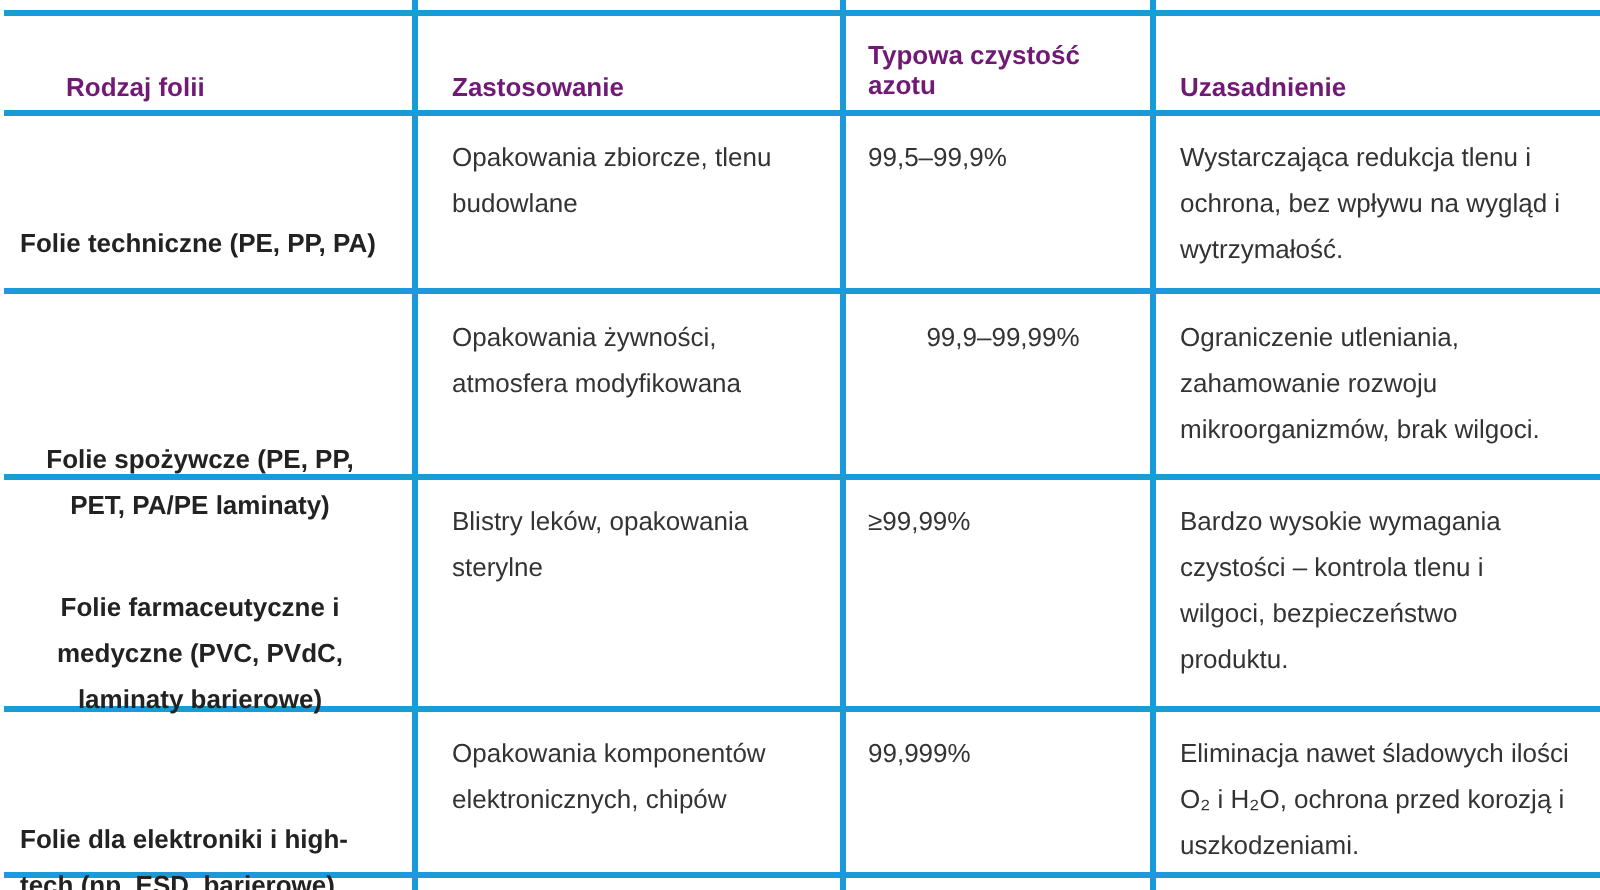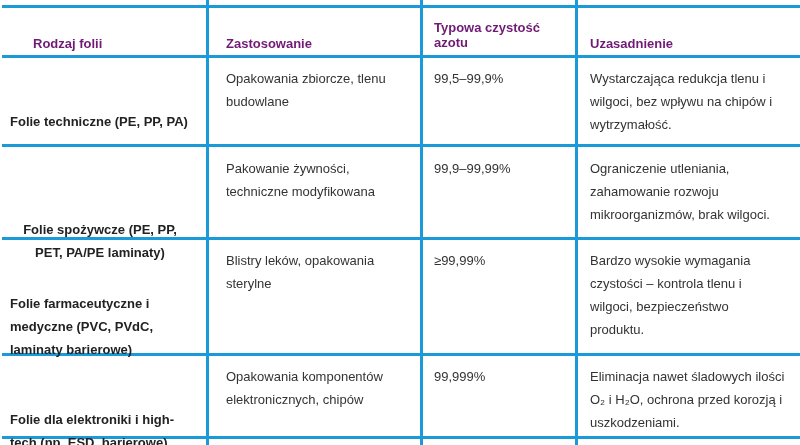--- a/index.html
+++ b/index.html
@@ -68,32 +68,32 @@
     <div class="hdr" style="left:10px; top:36px; width:190px;margin-left:23px;">Rodzaj folii</div>
     <div class="hdr" style="left:226px; top:36px; width:185px;">Zastosowanie</div>
     <div class="hdr" style="left:434px; top:20px; width:125px;">Typowa czystość azotu</div>
     <div class="hdr" style="left:590px; top:36px; width:200px;">Uzasadnienie</div>
   </div>
 
   <div>
     <div class="cell bold" style="left:10px; top:67px; width:180px;">Folie techniczne (PE, PP, PA)</div>
     <div class="cell" style="left:226px; top:67px; width:185px;">Opakowania zbiorcze, tlenu budowlane</div>
     <div class="cell" style="left:434px; top:67px; width:135px;">99,5–99,9%</div>
-    <div class="cell" style="left:590px; top:67px; width:200px;">Wystarczająca redukcja tlenu i wilgoci, bez wpływu na chipów i wytrzymałość.</div>
+    <div class="cell" style="left:590px; top:67px; width:200px;">Wystarczająca redukcja tlenu i ochrona, bez wpływu na wygląd i wytrzymałość.</div>
   </div>
 
   <div>
     <div class="cell bold" style="left:10px; top:175px; width:180px;text-align:center;">Folie spożywcze (PE, PP, PET, PA/PE laminaty)</div>
-    <div class="cell" style="left:226px; top:157px; width:185px;">Pakowanie żywności, techniczne modyfikowana</div>
-    <div class="cell" style="left:434px; top:157px; width:135px;">99,9–99,99%</div>
+    <div class="cell" style="left:226px; top:157px; width:185px;">Opakowania żywności, atmosfera modyfikowana</div>
+    <div class="cell" style="left:434px; top:157px; width:135px;text-align:center;">99,9–99,99%</div>
     <div class="cell" style="left:590px; top:157px; width:195px;">Ograniczenie utleniania, zahamowanie rozwoju mikroorganizmów, brak wilgoci.</div>
   </div>
 
   <div>
-    <div class="cell bold" style="left:10px; top:249px; width:180px;">Folie farmaceutyczne i medyczne (PVC, PVdC, laminaty barierowe)</div>
+    <div class="cell bold" style="left:10px; top:249px; width:180px;text-align:center;">Folie farmaceutyczne i medyczne (PVC, PVdC, laminaty barierowe)</div>
     <div class="cell" style="left:226px; top:249px; width:185px;">Blistry leków, opakowania sterylne</div>
     <div class="cell" style="left:434px; top:249px; width:135px;">≥99,99%</div>
     <div class="cell" style="left:590px; top:249px; width:180px;">Bardzo wysokie wymagania czystości – kontrola tlenu i wilgoci, bezpieczeństwo produktu.</div>
   </div>
 
   <div>
     <div class="cell bold" style="left:10px; top:365px; width:185px;">Folie dla elektroniki i high-tech (np. ESD, barierowe)</div>
     <div class="cell" style="left:226px; top:365px; width:185px;">Opakowania komponentów elektronicznych, chipów</div>
     <div class="cell" style="left:434px; top:365px; width:135px;">99,999%</div>
     <div class="cell" style="left:590px; top:365px; width:195px;">Eliminacja nawet śladowych ilości O₂ i H₂O, ochrona przed korozją i uszkodzeniami.</div>

